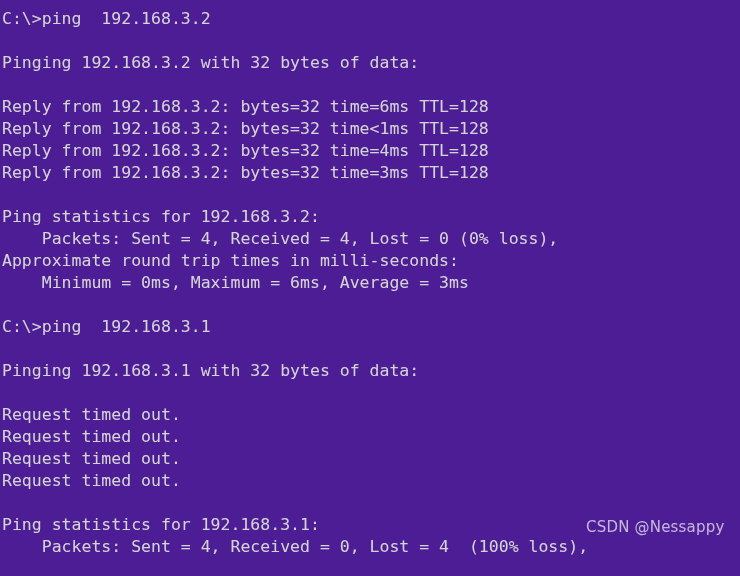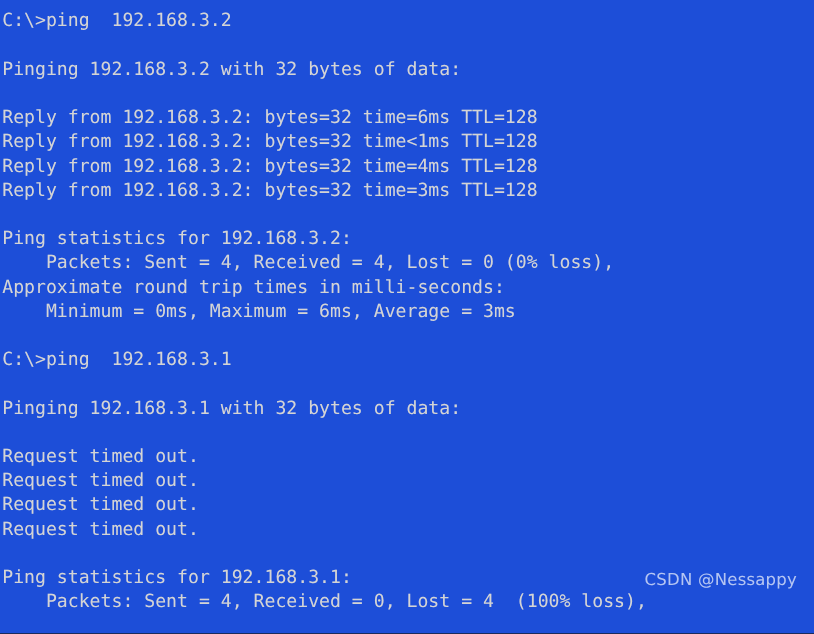--- a/index.html
+++ b/index.html
@@ -5,21 +5,21 @@
 <style>
   html, body {
     margin: 0;
     padding: 0;
     background: #000000;
   }
   #terminal {
     position: relative;
     width: 740px;
     height: 576px;
-    background: #1d4ed8;
+    background: #4c1d95;
     overflow: hidden;
     font-family: "DejaVu Sans Mono", "Liberation Mono", monospace;
     font-size: 16.5px;
     line-height: 22px;
     letter-spacing: 0px;
     color: #d4d4d4;
     -webkit-font-smoothing: none;
   }
   #console-output {
     position: absolute;

